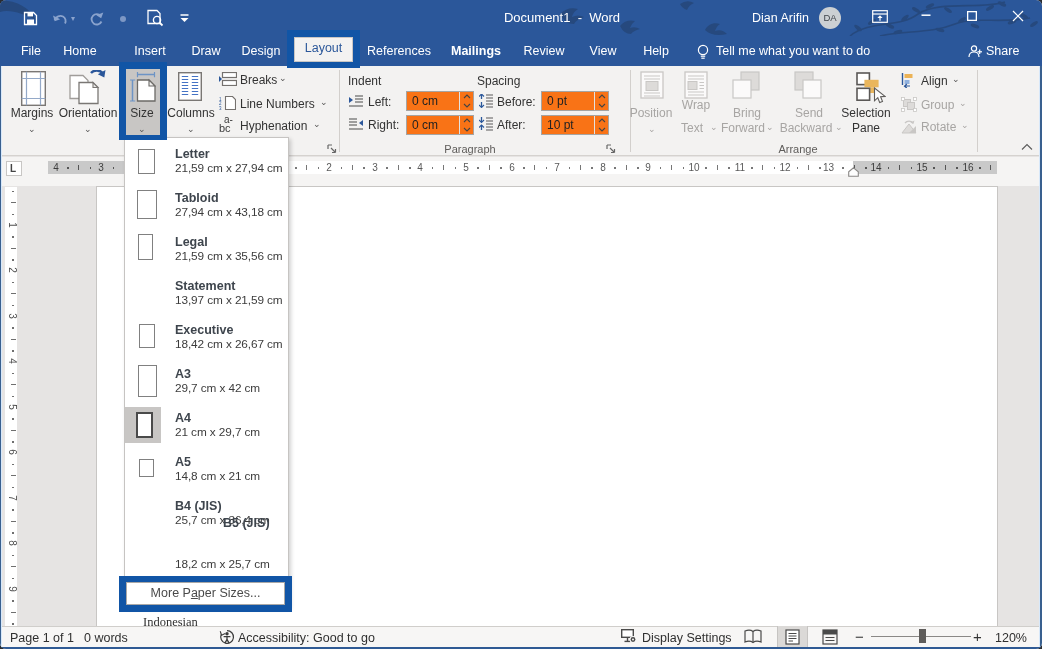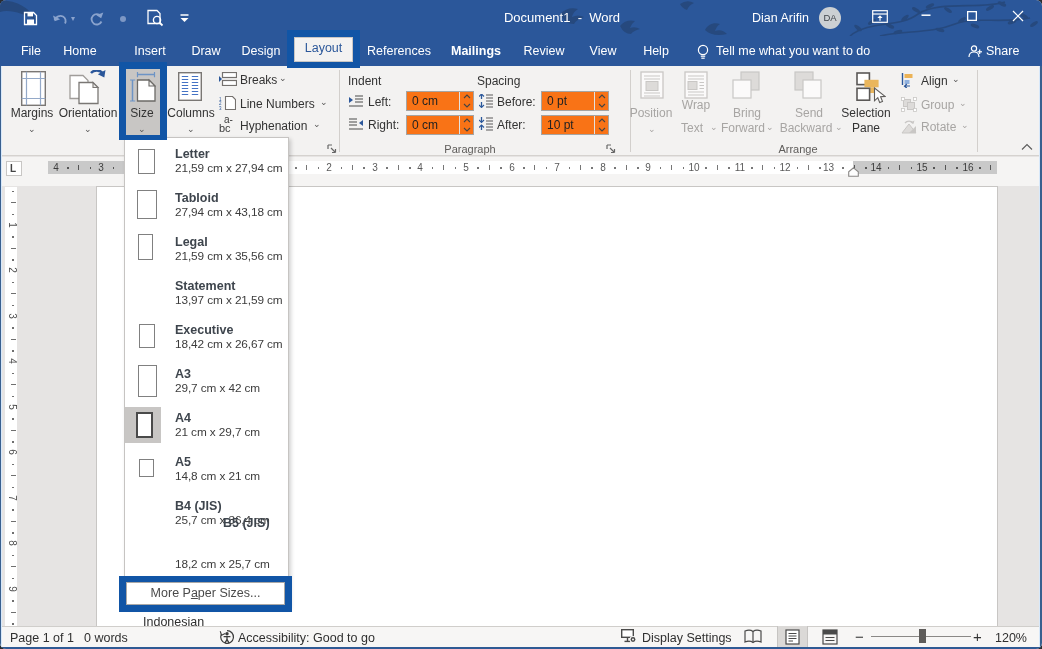--- a/index.html
+++ b/index.html
@@ -478,21 +478,21 @@
 <div class="abs" style="left:5px;top:309px;width:13px;height:14px;font-size:10px;color:#4f4f4f;text-align:center;line-height:14px;transform:rotate(90deg);">3</div>
 <div class="abs" style="left:5px;top:354px;width:13px;height:14px;font-size:10px;color:#4f4f4f;text-align:center;line-height:14px;transform:rotate(90deg);">4</div>
 <div class="abs" style="left:5px;top:400px;width:13px;height:14px;font-size:10px;color:#4f4f4f;text-align:center;line-height:14px;transform:rotate(90deg);">5</div>
 <div class="abs" style="left:5px;top:445px;width:13px;height:14px;font-size:10px;color:#4f4f4f;text-align:center;line-height:14px;transform:rotate(90deg);">6</div>
 <div class="abs" style="left:5px;top:491px;width:13px;height:14px;font-size:10px;color:#4f4f4f;text-align:center;line-height:14px;transform:rotate(90deg);">7</div>
 <div class="abs" style="left:5px;top:536px;width:13px;height:14px;font-size:10px;color:#4f4f4f;text-align:center;line-height:14px;transform:rotate(90deg);">8</div>
 <div class="abs" style="left:5px;top:582px;width:13px;height:14px;font-size:10px;color:#4f4f4f;text-align:center;line-height:14px;transform:rotate(90deg);">9</div>
 <div class="abs" style="left:0px;top:626px;width:1042px;height:21px;background:#f7f6f5;border-top:1px solid #d0cecb;"></div>
 <div class="stext" style="left:10px;top:631px;">Page 1 of 1</div>
 <div class="stext" style="left:84px;top:631px;">0 words</div>
-<div class="stext" style="left:143px;top:615px;">Indonesian</div>
+<div class="stext" style="left:143px;top:615px;font-family:Liberation Serif, serif;">Indonesian</div>
 <svg class="abs" style="left:219px;top:629px" width="16" height="16" viewBox="0 0 16 16">
     <path d="M2.2,5.5 A6.4,6.4 0 1 0 8,1.6" fill="none" stroke="#3b3b3b" stroke-width="1.2"></path>
     <path d="M1.2,2.2 L2.6,6.2 L6.2,4.4" fill="none" stroke="#3b3b3b" stroke-width="1.1"></path>
     <circle cx="8" cy="4.8" r="1.7" fill="#3b3b3b"></circle>
     <path d="M4.6,7.6 L11.4,7.6 M8,7.6 L8,10.6 M8,10.6 L6,13.8 M8,10.6 L10,13.8" stroke="#3b3b3b" stroke-width="1.3" fill="none"></path>
   </svg>
 <div class="stext" style="left:238px;top:631px;">Accessibility: Good to go</div>
 <svg class="abs" style="left:620px;top:628px" width="18" height="16" viewBox="0 0 18 16">
     <rect x="1" y="1" width="13" height="9" fill="#4a4a4a"></rect>
     <rect x="2.4" y="2.4" width="10.2" height="6.2" fill="#fff"></rect>

